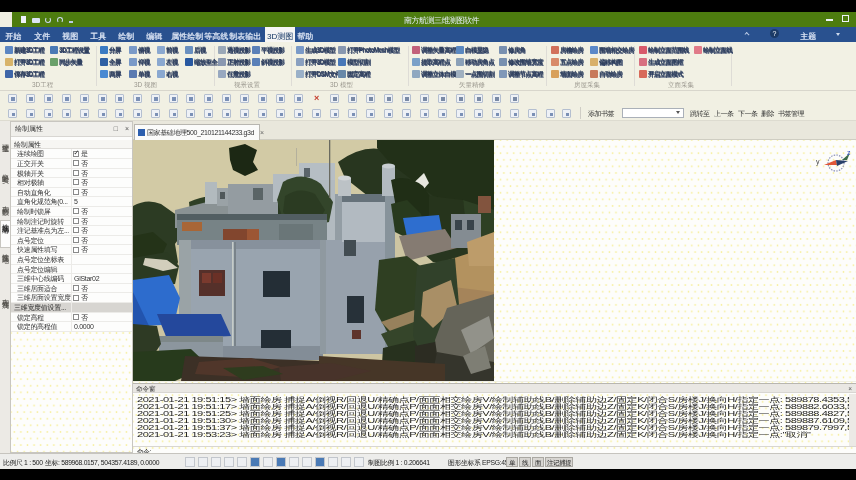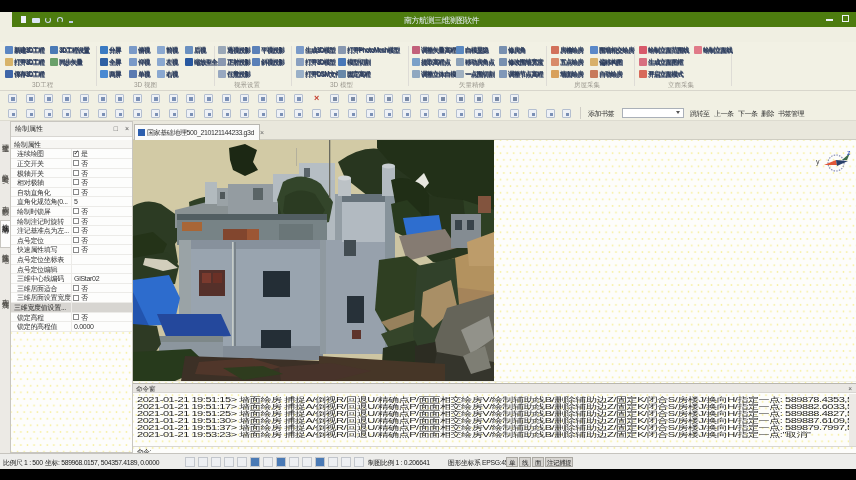--- a/index.html
+++ b/index.html
@@ -42,20 +42,38 @@
 <div class="abs" id="title">
 <div style="position:absolute;left:9px;top:4px;width:5px;height:7px;background:#eef3fb"></div>
 <div style="position:absolute;left:20px;top:6px;width:8px;height:5px;background:#dbe5f4;border-radius:1px"></div>
 <div style="position:absolute;left:33px;top:5px;width:6px;height:6px;border:1.3px solid #ccd9ee;border-radius:50%;border-top-color:transparent"></div>
 <div style="position:absolute;left:45px;top:5px;width:6px;height:6px;border:1.3px solid #ccd9ee;border-radius:50%;border-bottom-color:transparent"></div>
 <div style="position:absolute;left:57px;top:9px;width:4px;height:1.5px;background:#bccbe4"></div>
 <div style="position:absolute;left:392px;top:3px;font-size:8px;color:#e6edf8;letter-spacing:-0.5px">南方航测三维测图软件</div>
 <div style="position:absolute;left:814px;top:7px;width:7px;height:1.5px;background:#eef2fa"></div>
 <div style="position:absolute;left:830px;top:3px;width:7px;height:7px;border:1.2px solid #eef2fa"></div>
 <div style="position:absolute;left:845px;top:1px;font-size:10px;color:#eef2fa">×</div>
+</div>
+<div class="abs" id="tabs">
+<div class="mtab" style="left:5px">开始</div>
+<div class="mtab" style="left:34px">文件</div>
+<div class="mtab" style="left:62px">视图</div>
+<div class="mtab" style="left:90px">工具</div>
+<div class="mtab" style="left:118px">绘制</div>
+<div class="mtab" style="left:146px">编辑</div>
+<div class="mtab" style="left:171px">属性绘制</div>
+<div class="mtab" style="left:204px">等高线</div>
+<div class="mtab" style="left:229px">制表输出</div>
+<div class="mtab" style="left:297px">帮助</div>
+<div style="position:absolute;left:265px;top:0;width:30px;height:15px;background:#f5f5f4"></div>
+<div class="mtab" style="left:267px;color:#17365d">3D测图</div>
+<div style="position:absolute;left:745px;top:6px;width:4px;height:3px;border-top:1.2px solid #b9c9e4;border-left:1.2px solid #b9c9e4;transform:rotate(45deg)"></div>
+<div style="position:absolute;left:770px;top:2px;width:9px;height:9px;border-radius:50%;background:#1b3a66;color:#fff;font-size:7px;text-align:center;line-height:9px">?</div>
+<div class="mtab" style="left:800px">主题</div>
+<div style="position:absolute;left:836px;top:6px;width:0;height:0;border-left:2.5px solid transparent;border-right:2.5px solid transparent;border-top:3px solid #cdd9ec"></div>
 </div>
 <div class="abs" id="ribbon">
 <div class="rsep" style="left:96px"></div>
 <div class="rsep" style="left:214px"></div>
 <div class="rsep" style="left:291px"></div>
 <div class="rsep" style="left:408px"></div>
 <div class="rsep" style="left:546px"></div>
 <div class="rsep" style="left:634px"></div>
 <div class="rsep" style="left:731px"></div>
 <div class="rbtn" style="left:5px;top:3px;color:#31415e"><span class="ric" style="background:#5b86c2"></span>新建3D工程</div>

